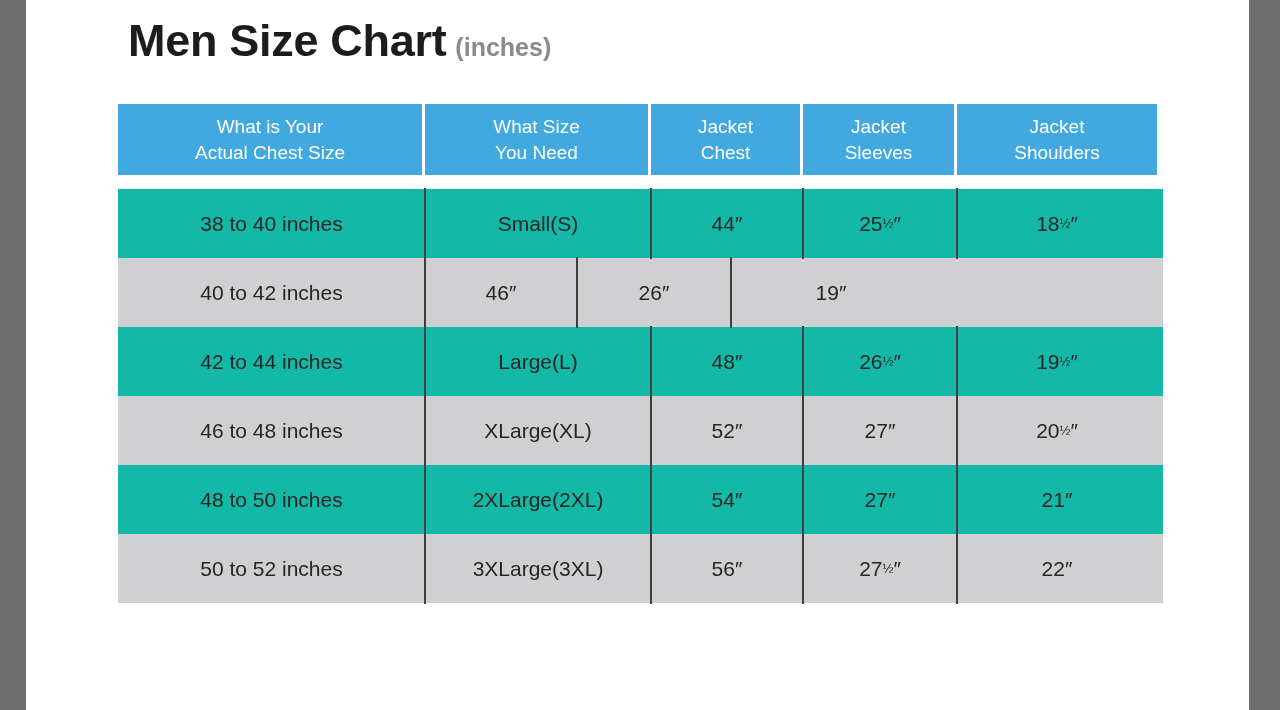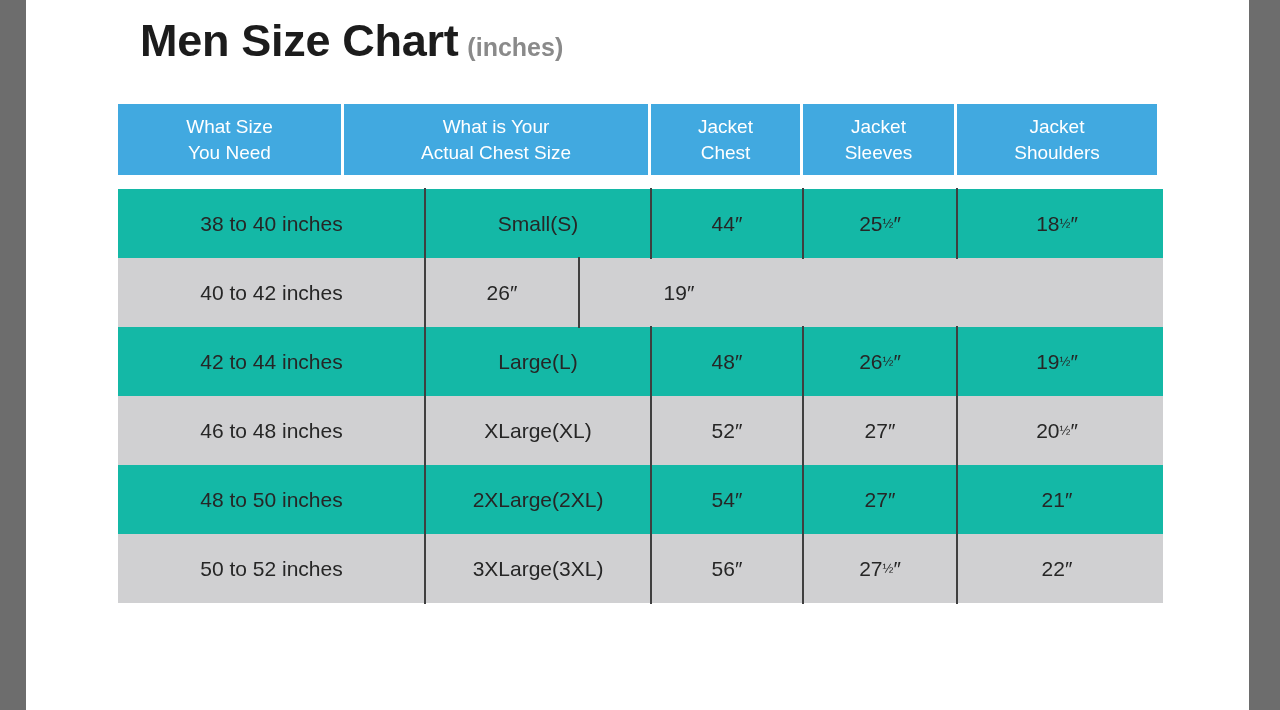--- a/index.html
+++ b/index.html
@@ -31,21 +31,21 @@
     left: 26px;
     top: 0;
     width: 1223px;
     height: 710px;
     background: #ffffff;
   }
 
   
   .title-row {
     position: absolute;
-    left: 114px;
+    left: 102px;
     top: 18px;
     display: flex;
     align-items: baseline;
     white-space: nowrap;
     justify-content: center;
   }
   .title-main {
     font-size: 45px;
     font-weight: 700;
     color: #1c1c1c;
@@ -142,27 +142,27 @@
 
 <div class="page">
 
   <div class="title-row">
     <span class="title-main">Men Size Chart</span>
     <span class="title-sub">(inches)</span>
   </div>
 
   <div class="table">
     <div class="thead">
+        <div class="th c0">
+          <span>What is Your</span>
+          <span>Actual Chest Size</span>
+        </div>
         <div class="th c1">
           <span>What Size</span>
           <span>You Need</span>
-        </div>
-        <div class="th c0">
-          <span>What is Your</span>
-          <span>Actual Chest Size</span>
         </div>
         <div class="th c2">
           <span>Jacket</span>
           <span>Chest</span>
         </div>
         <div class="th c3">
           <span>Jacket</span>
           <span>Sleeves</span>
         </div>
         <div class="th c4">
@@ -173,20 +173,21 @@
     <div class="tbody">
         <div class="tr">
           <div class="td c0">38 to 40 inches</div>
           <div class="td c1">Small(S)</div>
           <div class="td c2">44″</div>
           <div class="td c3">25<span class="frac">½</span>″</div>
           <div class="td c4">18<span class="frac">½</span>″</div>
         </div>
         <div class="tr alt">
           <div class="td c0">40 to 42 inches</div>
+          <div class="td c2">46″</div>
           <div class="td c3">26″</div>
           <div class="td c4">19″</div>
         </div>
         <div class="tr">
           <div class="td c0">42 to 44 inches</div>
           <div class="td c1">Large(L)</div>
           <div class="td c2">48″</div>
           <div class="td c3">26<span class="frac">½</span>″</div>
           <div class="td c4">19<span class="frac">½</span>″</div>
         </div>

